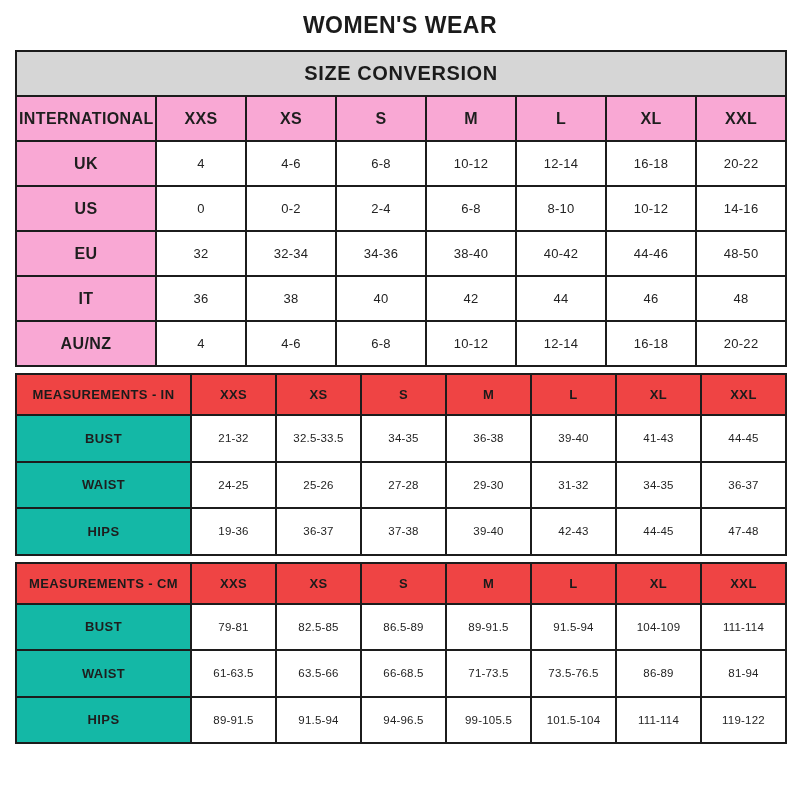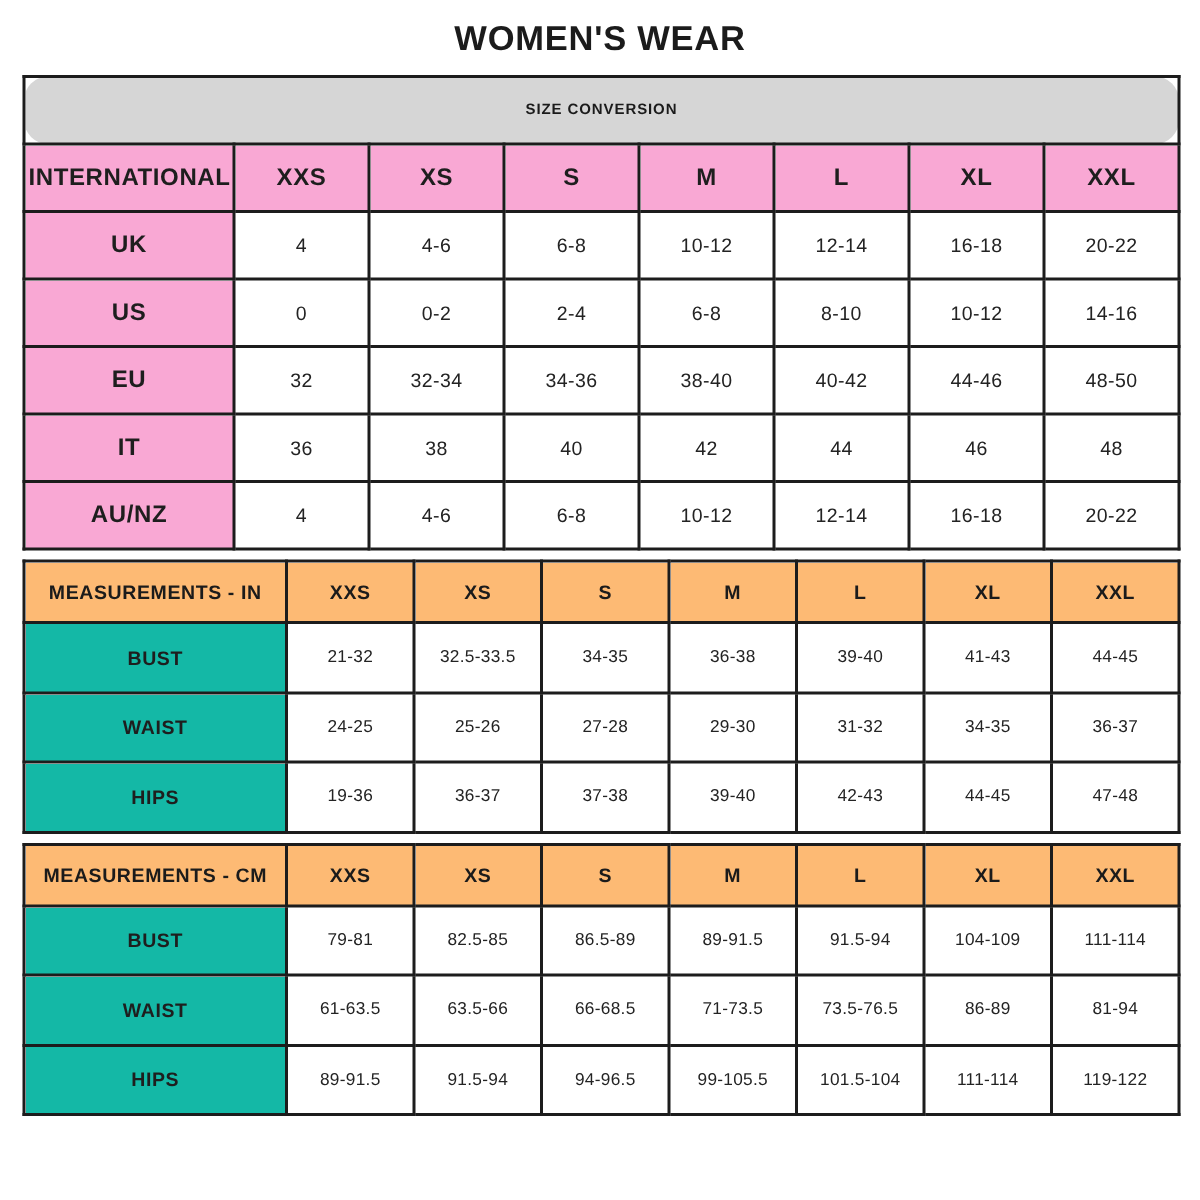--- a/index.html
+++ b/index.html
@@ -31,36 +31,35 @@
     text-align: center;
     vertical-align: middle;
     padding: 0 2px;
     overflow: hidden;
     white-space: nowrap;
   }
   
   .t-conv tr { height: 45px; }
   .t-conv .banner {
     background: #d6d6d6;
-    font-size: 10px;
+    font-size: 20px;
     font-weight: bold;
     letter-spacing: 0.6px;
     color: #1b1b1b;
-    border-radius: 16px;
   }
   .t-conv th { font-size: 16px; font-weight: bold; letter-spacing: 0.4px; background: #f9a8d4; }
   .t-conv td { font-size: 13px; font-weight: normal; color: #232323; letter-spacing: 0.3px; }
   .t-conv col.c-label { width: 140px; }
   .t-conv col.c-size  { width: 90px; }
   
   .t-meas col.c-label { width: 175px; }
   .t-meas col.c-size  { width: 85px; }
   .t-meas thead tr { height: 41px; }
   .t-meas thead th {
-    background: #fdba74;
+    background: #ef4444;
     font-size: 13px;
     font-weight: bold;
     letter-spacing: 0.4px;
     color: #1b1b1b;
   }
   .t-meas tbody tr { height: 46.5px; }
   .t-meas tbody th { font-size: 13px; font-weight: bold; letter-spacing: 0.4px; background: #14b8a6; }
   .t-meas tbody td { font-size: 11.5px; font-weight: normal; color: #232323; letter-spacing: 0.2px; }
 </style>
 </head>

